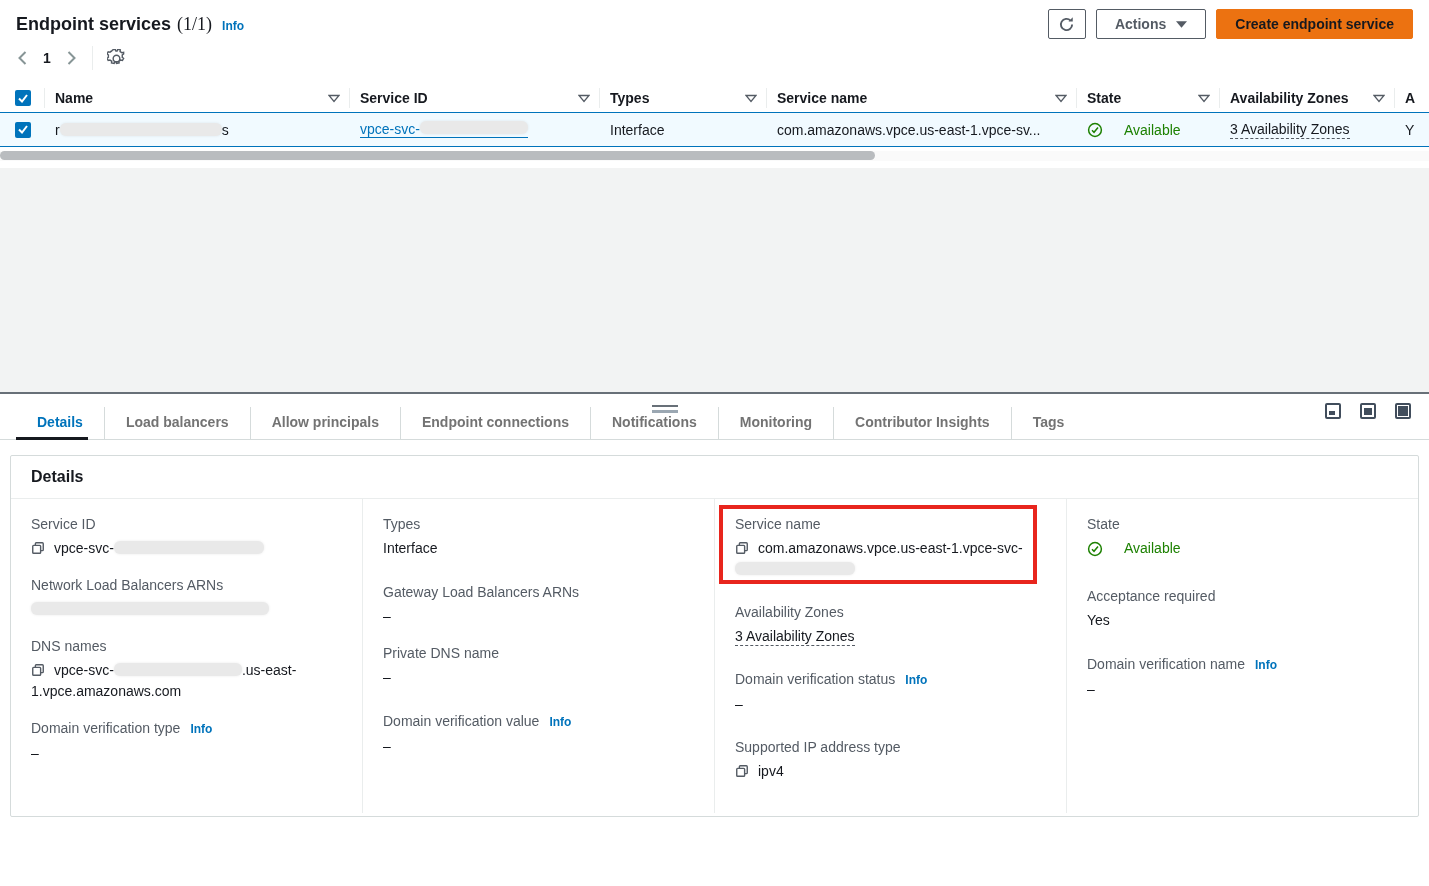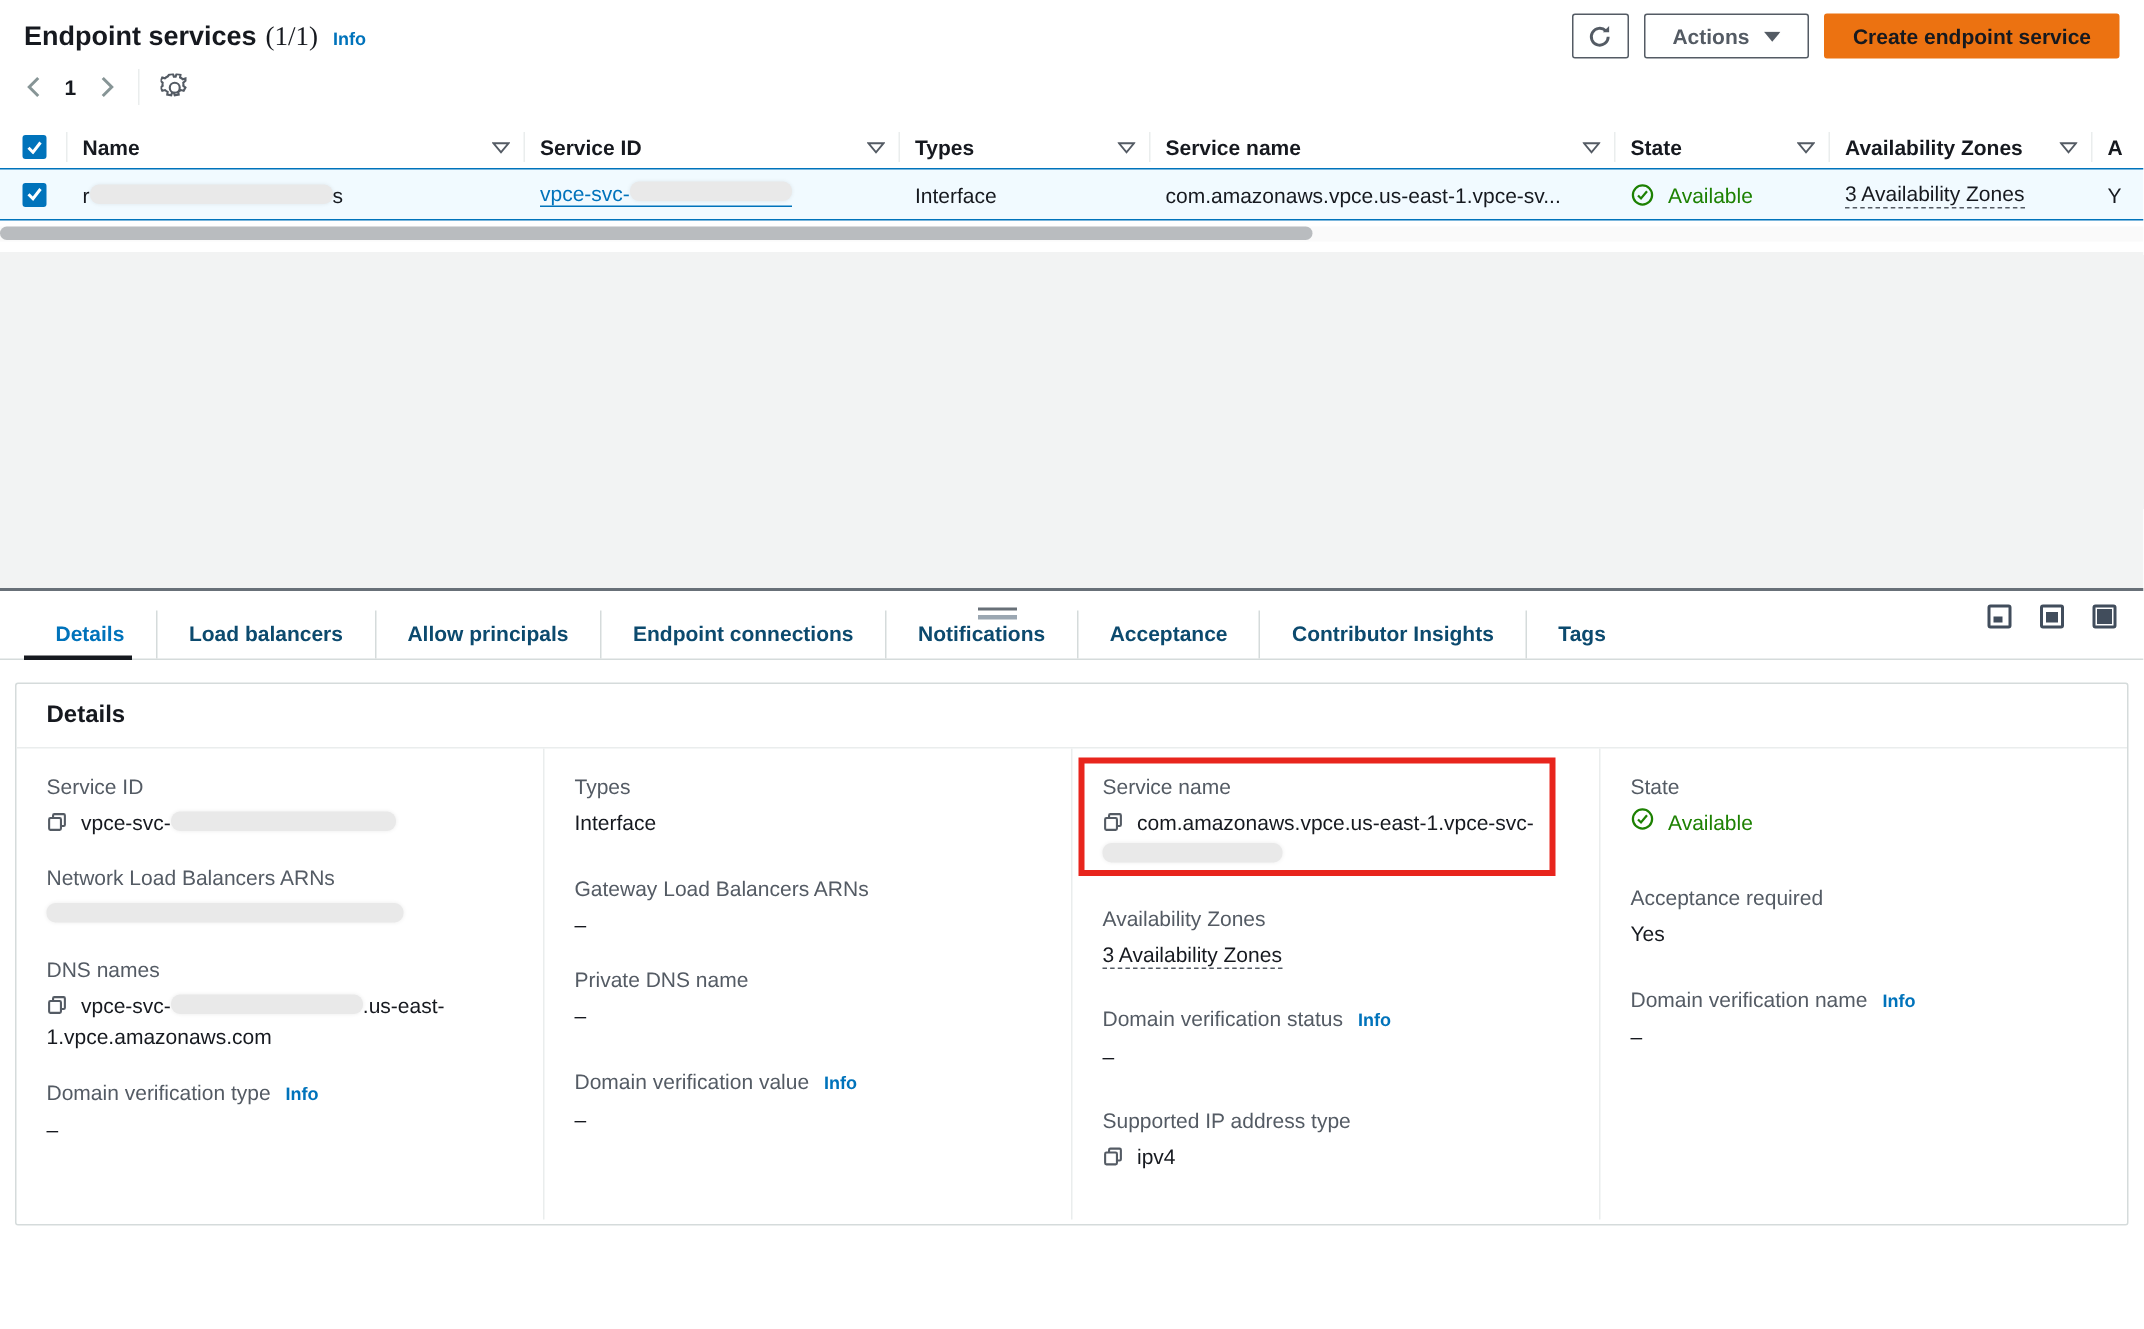--- a/index.html
+++ b/index.html
@@ -48,21 +48,21 @@
   .col-cb { width:45px; justify-content:center; }
   .col-name { width:305px; }
   .col-sid { width:250px; }
   .col-types { width:167px; }
   .col-sname { width:310px; }
   .col-state { width:143px; }
   .col-az { width:175px; }
   .col-acc { width:34px; padding:0 0 0 10px; }
   .checkbox { width:16px; height:16px; background:#0073bb; border-radius:2px; display:flex; align-items:center; justify-content:center; cursor:pointer; }
   .link { color:#0073bb; border-bottom:1px solid #0073bb; cursor:pointer; display:inline-flex; align-items:baseline; }
-  .state-ok { display:inline-flex; gap:9px; color:#1d8102; }
+  .state-ok { display:inline-flex; align-items:center; gap:21px; color:#1d8102; }
   .az-link { border-bottom:1px dashed #545b64; padding-bottom:1px; cursor:pointer; color:#16191f; }
   .hscroll { margin:4px 0 0; height:10px; background:#fafafa; }
   .hscroll-thumb { width:875px; height:9px; background:#b9bcbf; border-radius:5px; cursor:pointer; }
 
   
   .spacer { height:224px; background:#f2f3f3; }
 
   
   .split-panel { border-top:2px solid #687078; background:#fff; height:492px; position:relative; }
   .drag-handle { position:absolute; top:11px; left:652px; width:26px; cursor:row-resize; }
@@ -70,21 +70,21 @@
   .drag-handle .l2 { height:3px; background:#9ba7b2; }
   .panel-controls { position:absolute; top:9px; right:18px; display:flex; gap:19px; }
   .size-icon { width:16px; height:16px; border:2px solid #414d5c; border-radius:2px; position:relative; cursor:pointer; background:#fff; }
   .size-icon .fill { position:absolute; background:#414d5c; left:2px; right:2px; bottom:2px; }
   .size-icon.s .fill { height:4px; right:4px; }
   .size-icon.m .fill { height:7px; }
   .size-icon.l .fill { height:10px; top:1px; left:1px; right:1px; bottom:1px; height:auto; }
 
   .panel-title { margin:36px 16px 0; font-size:18px; font-weight:bold; line-height:22px; }
   .tabs-wrap { display:flex; margin-top:13px; border-bottom:1px solid #d5dbdb; padding-left:16px; }
-  .tab { padding:7px 21px 9px; font-weight:bold; color:#0c4a6e; position:relative; cursor:pointer; }
+  .tab { padding:7px 21px 9px; font-weight:bold; color:#737373; position:relative; cursor:pointer; }
   .tab + .tab { border-left:1px solid #d5dbdb; }
   .tab.active { color:#0073bb; }
   .tab.active::after { content:""; position:absolute; left:0; right:16px; bottom:-1px; height:3px; background:#16191f; }
 
   .details-card { margin:15px 10px 0; border:1px solid #d5dbdb; border-radius:2px; background:#fff; height:362px; }
   .card-header { padding:12px 20px; border-bottom:1px solid #eaeded; }
   .card-header h2 { margin:0; font-size:16px; font-weight:bold; }
   .cols { display:flex; height:314px; }
   .col { flex:1; padding:15px 20px; }
   .col + .col { border-left:1px solid #eaeded; }
@@ -275,21 +275,21 @@
       </span>
   </div>
 
 
   <div class="tabs-wrap">
     <div class="tab active">Details</div>
     <div class="tab">Load balancers</div>
     <div class="tab">Allow principals</div>
     <div class="tab">Endpoint connections</div>
     <div class="tab">Notifications</div>
-    <div class="tab">Acceptance</div>
+    <div class="tab">Monitoring</div>
     <div class="tab">Contributor Insights</div>
     <div class="tab">Tags</div>
   </div>
 
   <div class="details-card">
     <div class="card-header">
       <h2>Details</h2>
     </div>
     <div class="cols">
 

